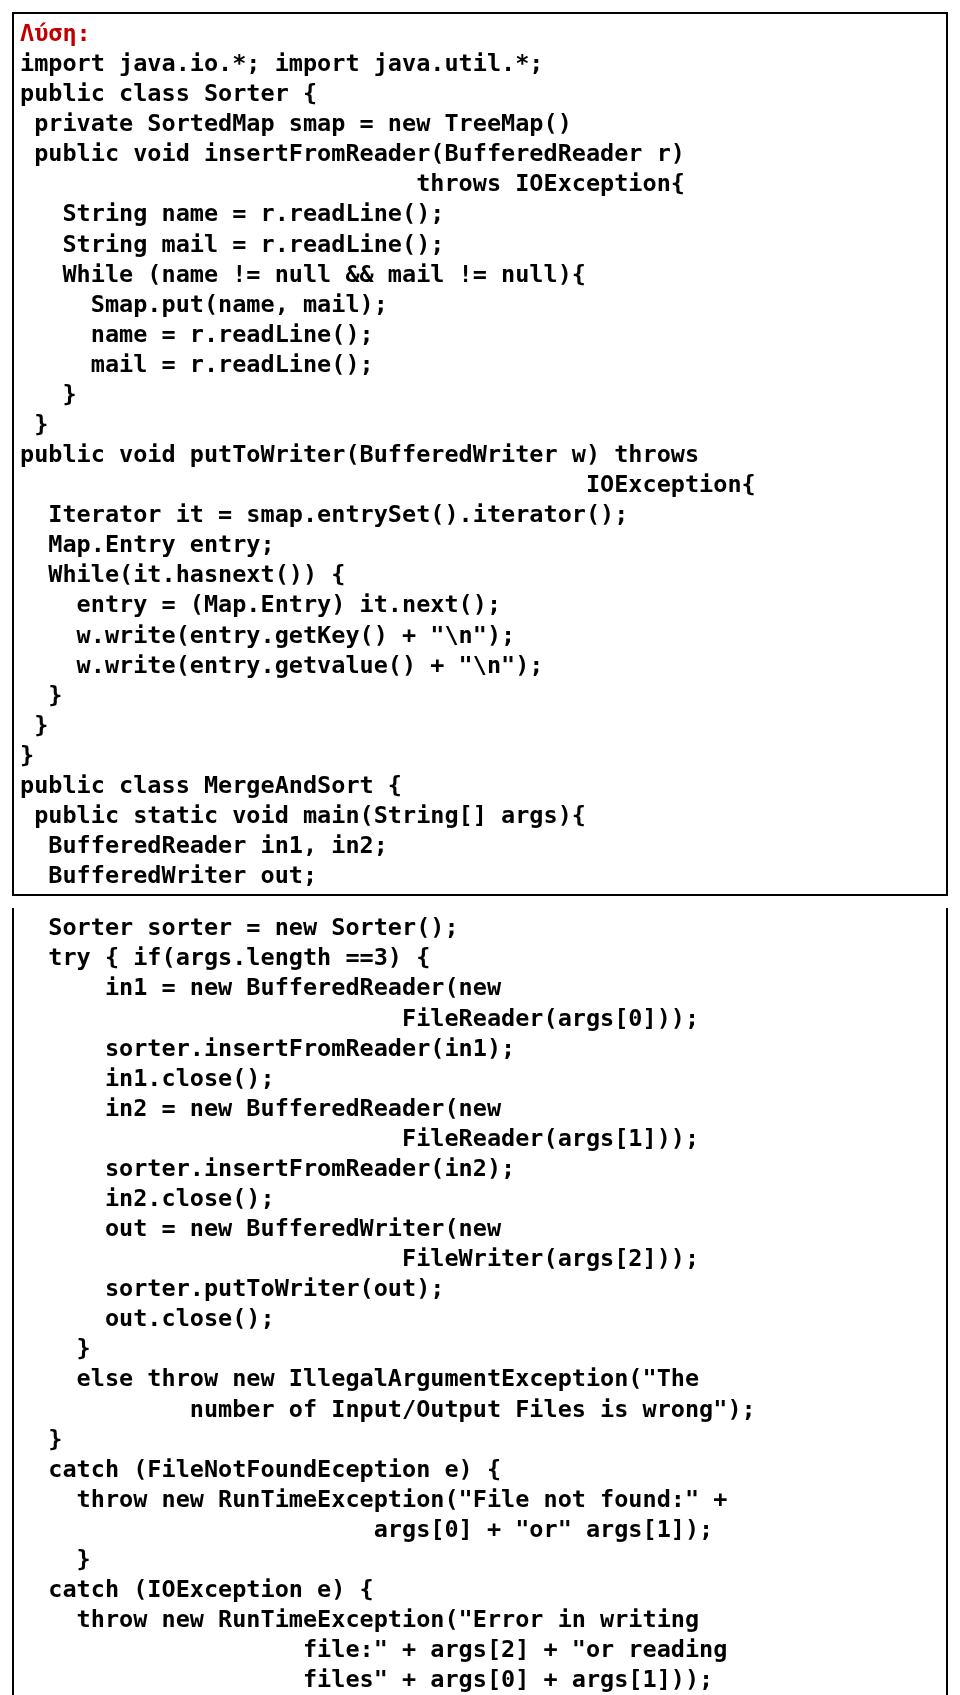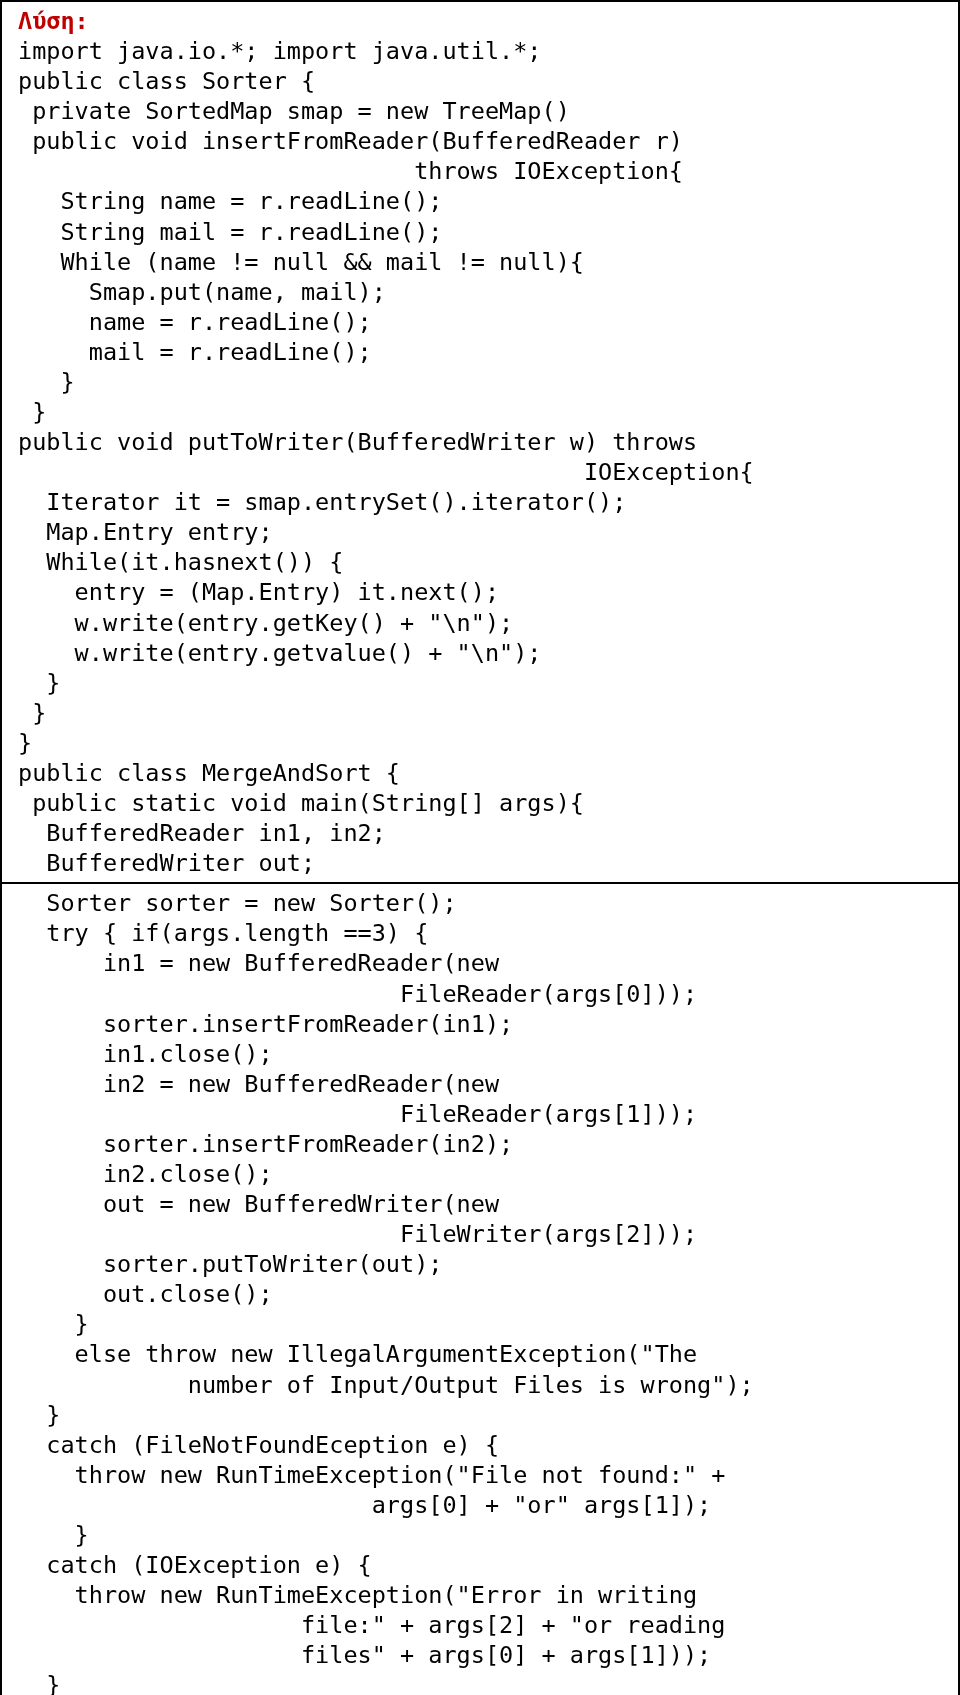--- a/index.html
+++ b/index.html
@@ -7,38 +7,38 @@
       padding: 0;
       font-family: 'DejaVu Sans Mono', 'Consolas', 'Courier New', monospace;
       font-size: 23.5px;
       line-height: 1.28;
       background: white;
       color: black;
       width: 960px;
     }
     .box {
       border: 2px solid black;
-      margin: 0;
-      padding: 4px 10px 4px 16px;
+      margin: 12px;
+      padding: 4px 10px 4px 6px;
     }
     .top-box {
       border-bottom: 2px solid black;
     }
     .bottom-box {
       border-top: none;
     }
     .heading {
       font-weight: bold;
       color: #c00000;
     }
     pre {
       margin: 0;
       font-family: inherit;
       white-space: pre;
-      font-weight: 400;
+      font-weight: 700;
     }
   </style>
 </head>
 <body>
 
 <div class="box top-box">
 <span class="heading">Λύση:</span>
 <pre>import java.io.*; import java.util.*;
 public class Sorter {
  private SortedMap smap = new TreeMap()

